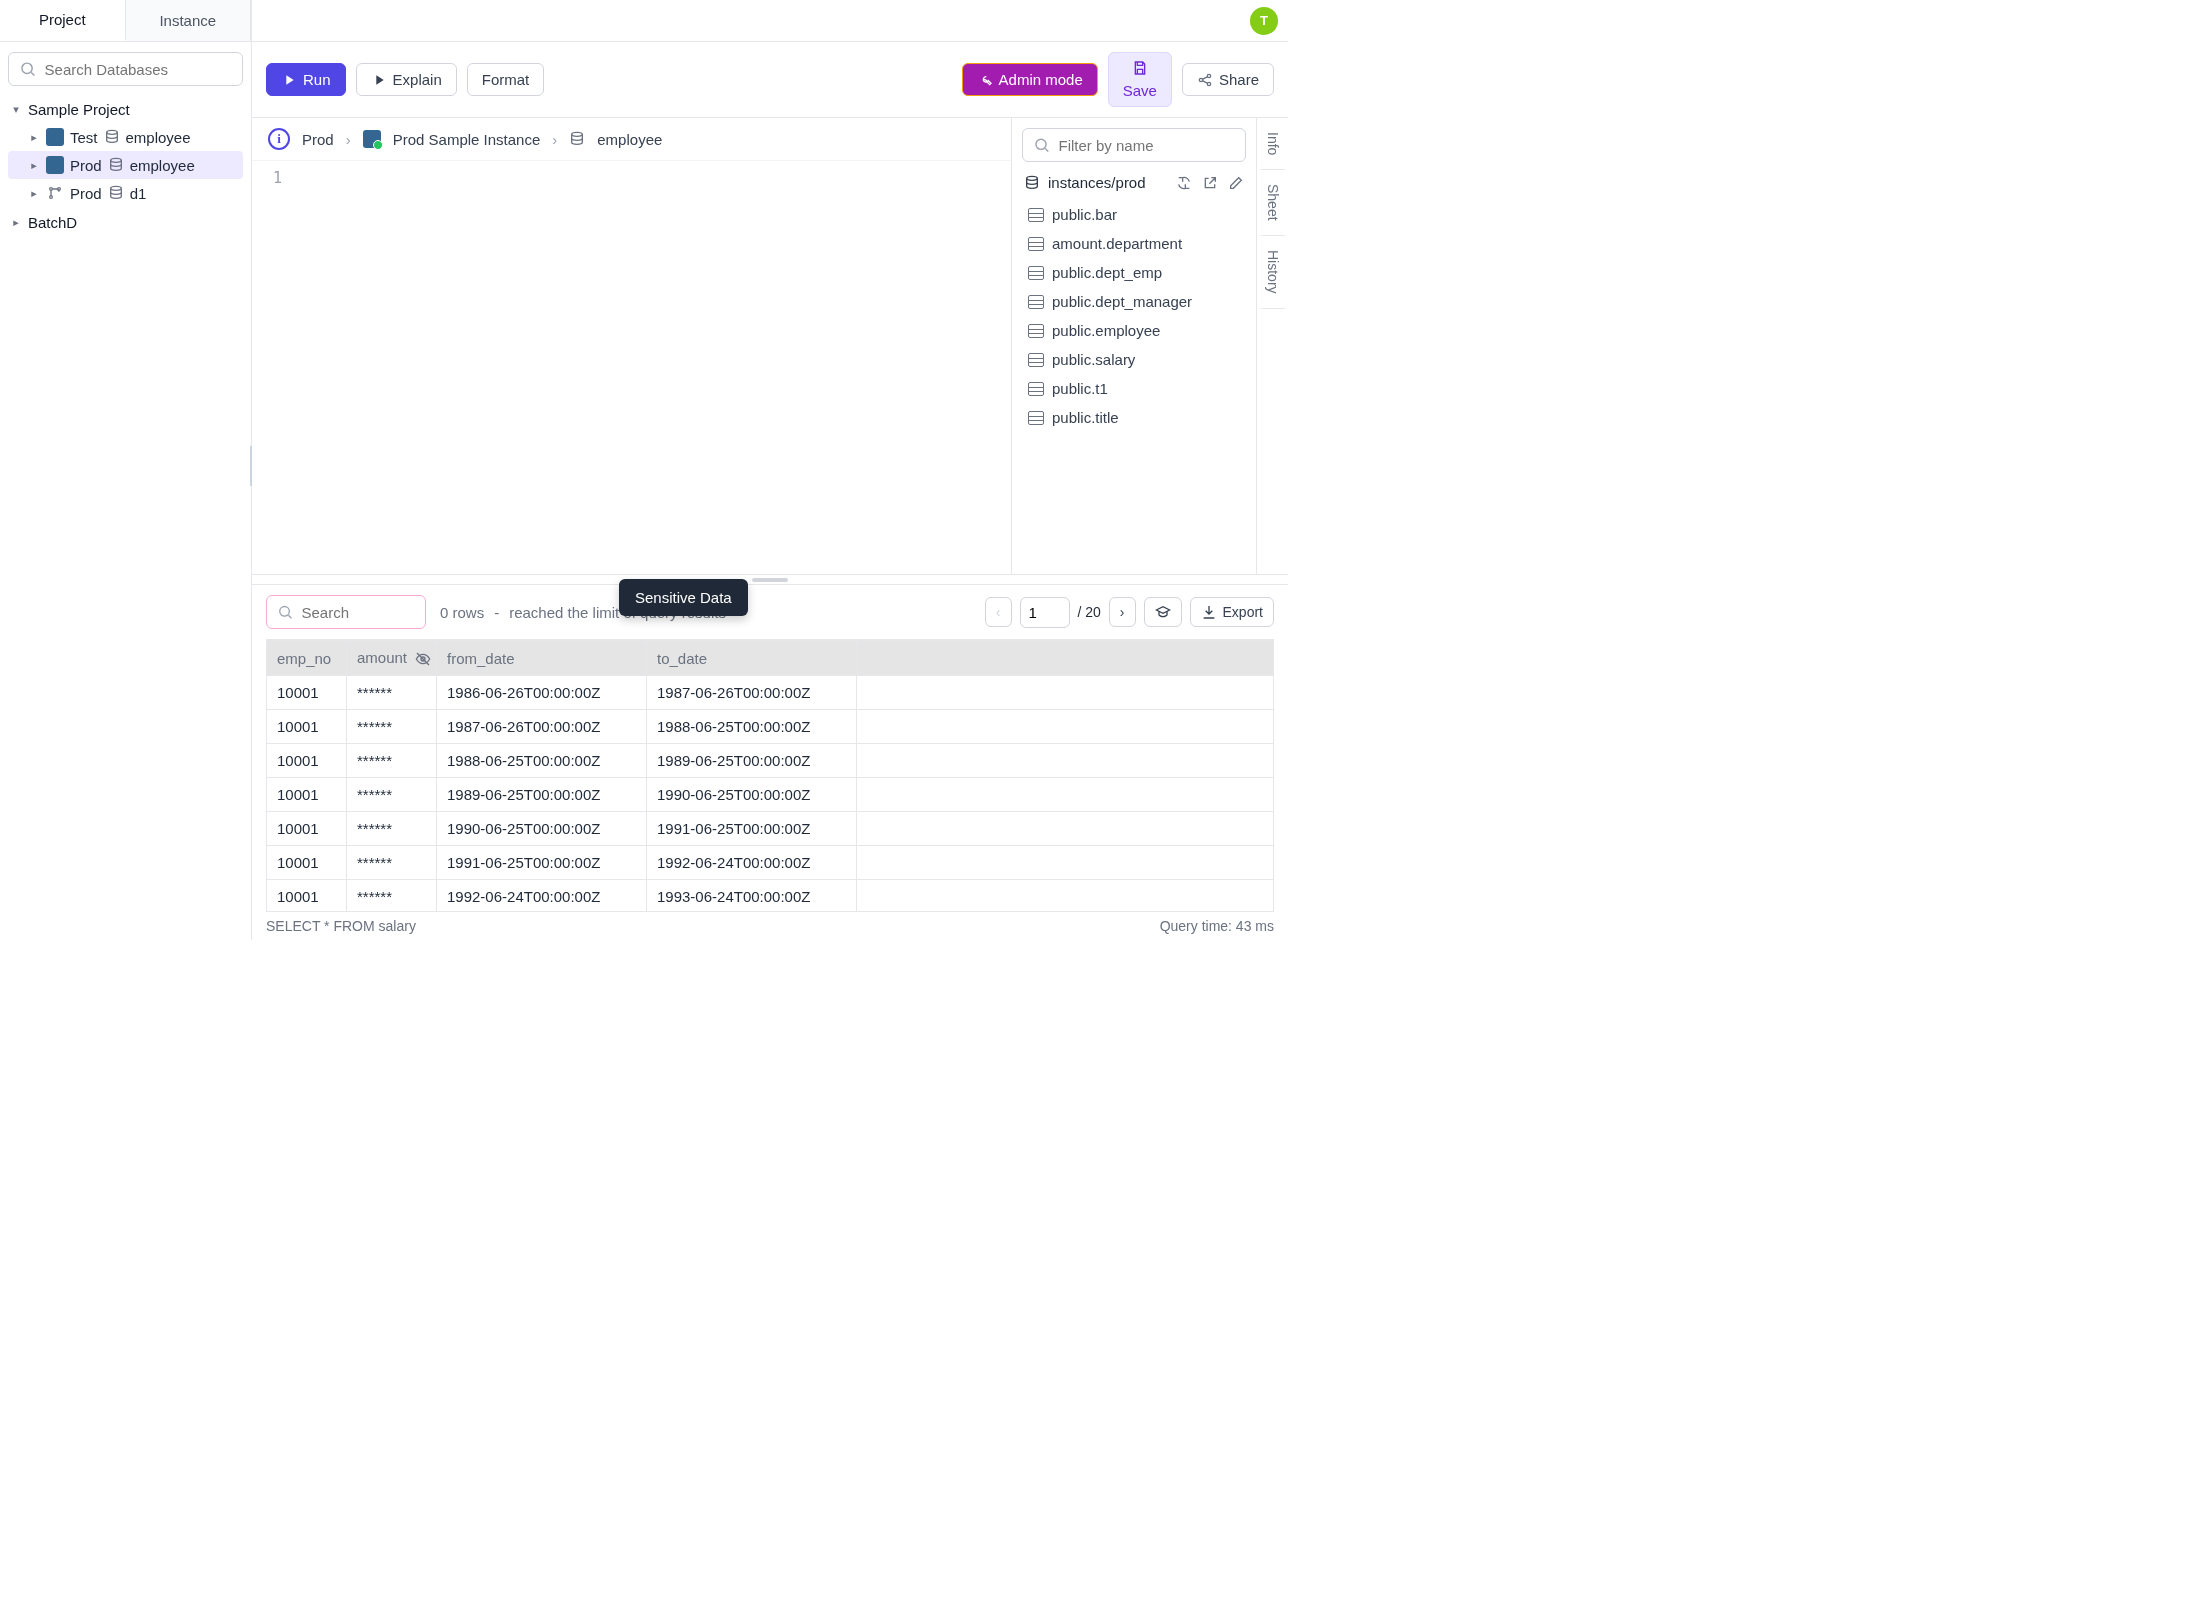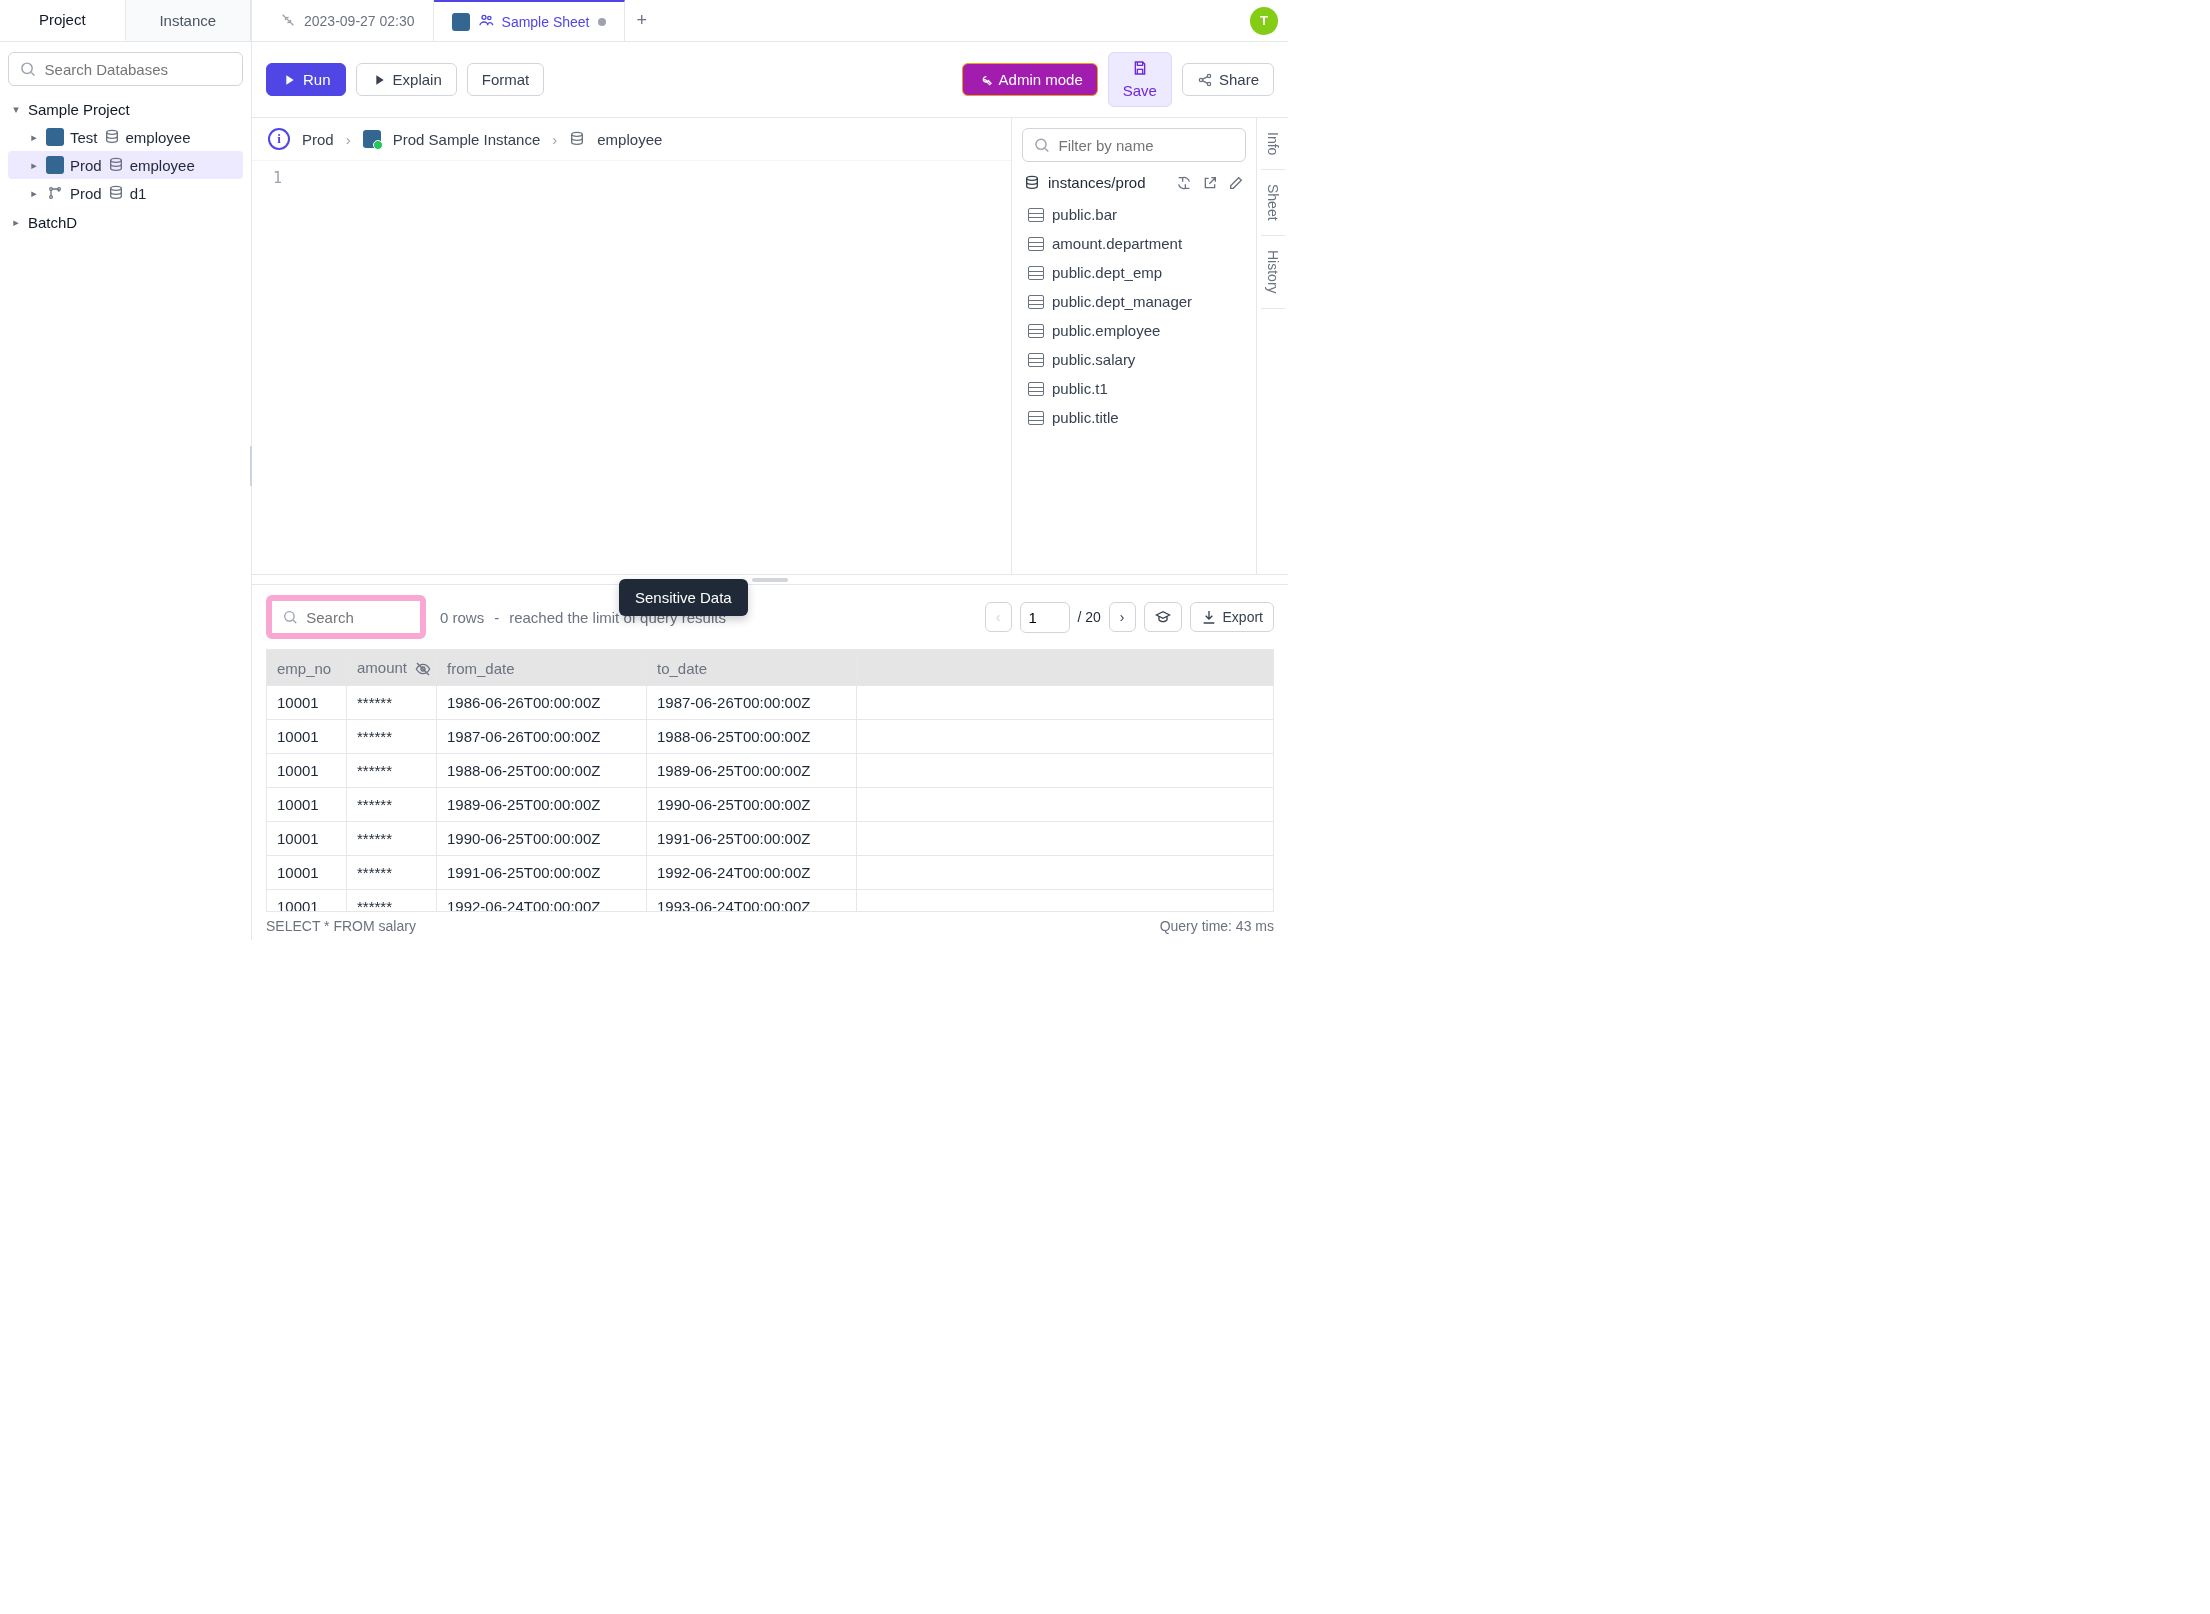--- a/index.html
+++ b/index.html
@@ -220,21 +220,21 @@
     border-top: 1px solid #e5e7eb;
     display:flex; flex-direction:column;
     height: 356px;
   }
   .results-toolbar{
     display:flex; align-items:center; gap:14px;
     padding: 10px 14px;
     position: relative;
   }
   .results-toolbar .search-box{
-    display:flex;align-items:center;border:6px solid #f9a8d4;border-radius:6px;
+    display:flex;align-items:center;border:1px solid #f9a8d4;border-radius:6px;
     padding:6px 10px;gap:8px;color:#9ca3af; width:160px;
   }
   .results-toolbar .search-box input{border:none;outline:none;width:100%;font-size:15px;}
   .row-info{ color:#6b7280; display:flex; gap:10px; align-items:center; font-size:15px;}
   .pager{ margin-left:auto; display:flex; gap:8px; align-items:center;}
   .pager .pgbtn, .iconbtn{
     border:1px solid #d1d5db;border-radius:6px;padding:6px 10px;background:#fff;cursor:pointer;color:#374151;
     display:inline-flex;align-items:center;gap:6px;
   }
   .pager .pgbtn.disabled{color:#cbd5e1;}
@@ -280,43 +280,20 @@
 </style>
 </head>
 <body>
 
 <div class="top-row">
   <div class="side-tabs">
     <div class="side-tab active">Project</div>
     <div class="side-tab">Instance</div>
   </div>
 
-  <div class="editor-tabs">
-    <div class="editor-tab">
-      <span>
-        <svg class="svg-ic" viewBox="0 0 24 24" fill="none" stroke="#9ca3af" stroke-width="2">
-            <path d="M8 12a4 4 0 0 1 4-4h1M16 12a4 4 0 0 1-4 4h-1M4 4l16 16"></path>
-          </svg>
-      </span>
-      <span>2023-09-27 02:30</span>
-    </div>
-    <div class="editor-tab active">
-      <span class="pg"></span>
-      <span>
-        <svg class="svg-ic" viewBox="0 0 24 24" fill="none" stroke="#4f46e5" stroke-width="2">
-            <circle cx="9" cy="8" r="3"></circle>
-            <circle cx="17" cy="9" r="2.5"></circle>
-            <path d="M3 20c0-3 3-5 6-5s6 2 6 5M14 20c0-2 2-4 4-4s4 2 4 4"></path>
-          </svg>
-      </span>
-      <span>Sample Sheet</span>
-      <span class="indicator"></span>
-    </div>
-    <div class="add-tab">+</div>
-  </div>
 
   <div class="avatar">T</div>
 </div>
 
 <div class="main-flex">
 
   <div class="sidebar">
     <div class="search">
       <svg class="svg-ic-lg" viewBox="0 0 24 24" fill="none" stroke="#9ca3af" stroke-width="2">
           <circle cx="11" cy="11" r="7"></circle>

